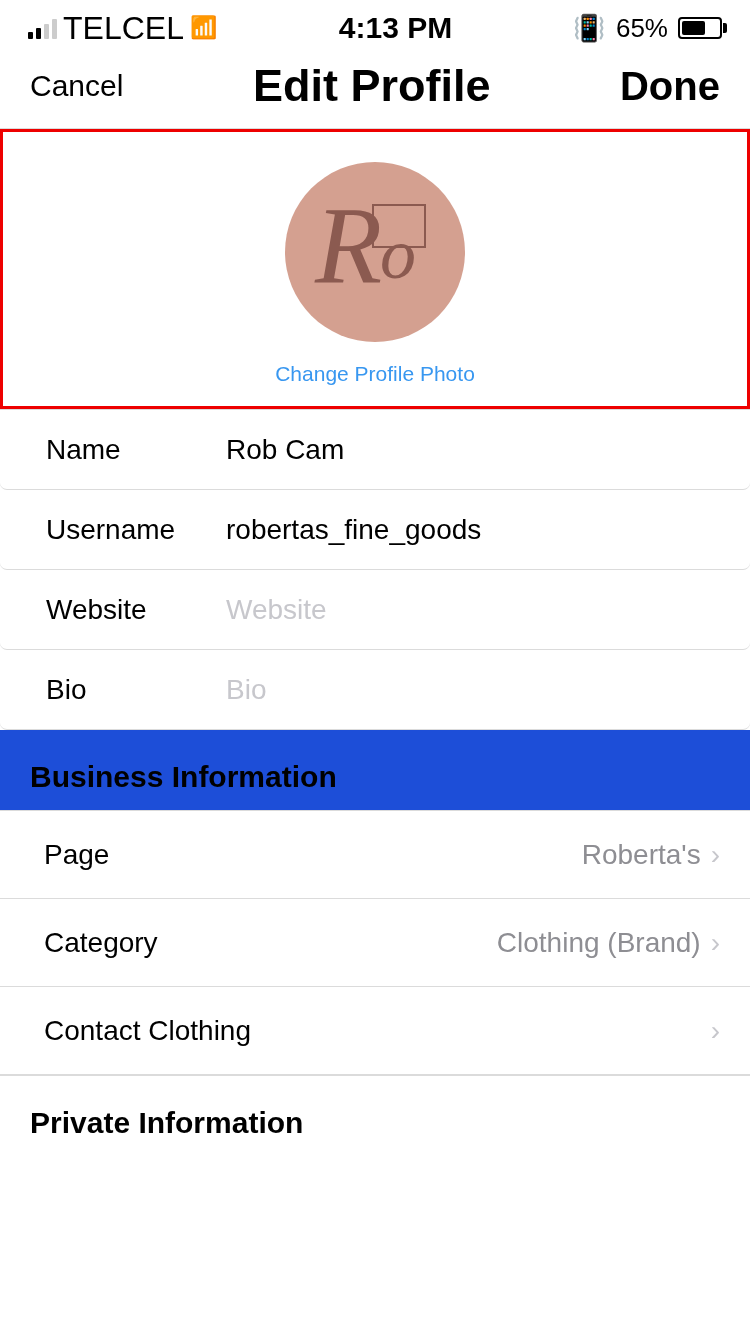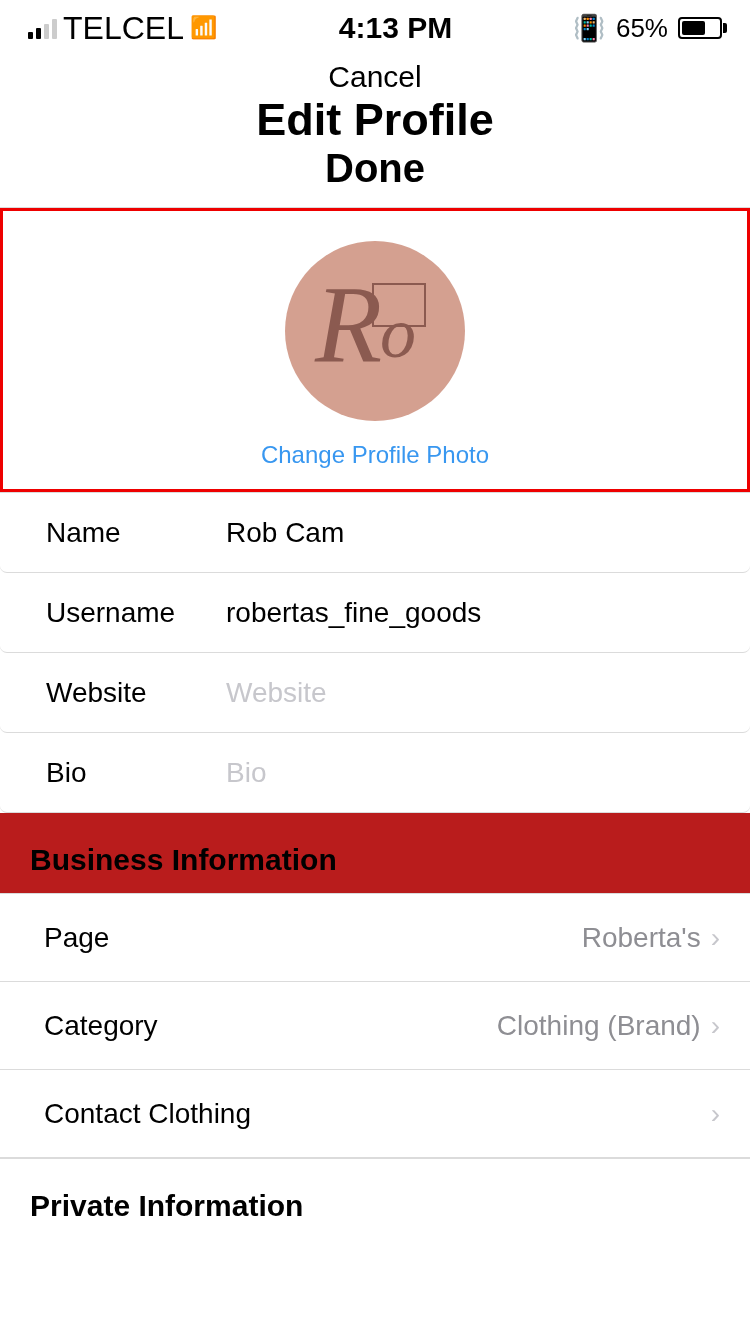--- a/index.html
+++ b/index.html
@@ -85,21 +85,20 @@
       border-radius: 2px;
     }
 
     
     .nav-bar {
       display: flex;
       justify-content: space-between;
       align-items: center;
       padding: 10px 30px 16px 30px;
       border-bottom: 1px solid #dbdbdb;
-      flex-direction: column;
     }
     .nav-cancel {
       font-size: 30px;
       color: #000;
       font-weight: 400;
     }
     .nav-title {
       font-size: 45px;
       font-weight: 700;
       color: #000;
@@ -133,21 +132,21 @@
     }
     .avatar-letter {
       font-size: 110px;
       color: #8b5a50;
       font-family: Georgia, serif;
       font-style: italic;
       line-height: 1;
       user-select: none;
     }
     .change-photo-text {
-      font-size: 24px;
+      font-size: 21px;
       color: #3897f0;
       font-weight: 400;
       text-align: center;
     }
 
     
     .divider {
       height: 1px;
       background: #dbdbdb;
       margin: 0;
@@ -181,21 +180,21 @@
       background: transparent;
       font-family: -apple-system, 'Helvetica Neue', Arial, sans-serif;
     }
     .form-input::placeholder {
       color: #c7c7cc;
     }
 
     
     .section-header {
       padding: 30px 30px 16px 30px;
-      background: #b91c1c;
+      background: #1d4ed8;
     }
     .section-header-text {
       font-size: 30px;
       font-weight: 700;
       color: #000;
     }
 
     
     .business-section {
       background: #fff;

